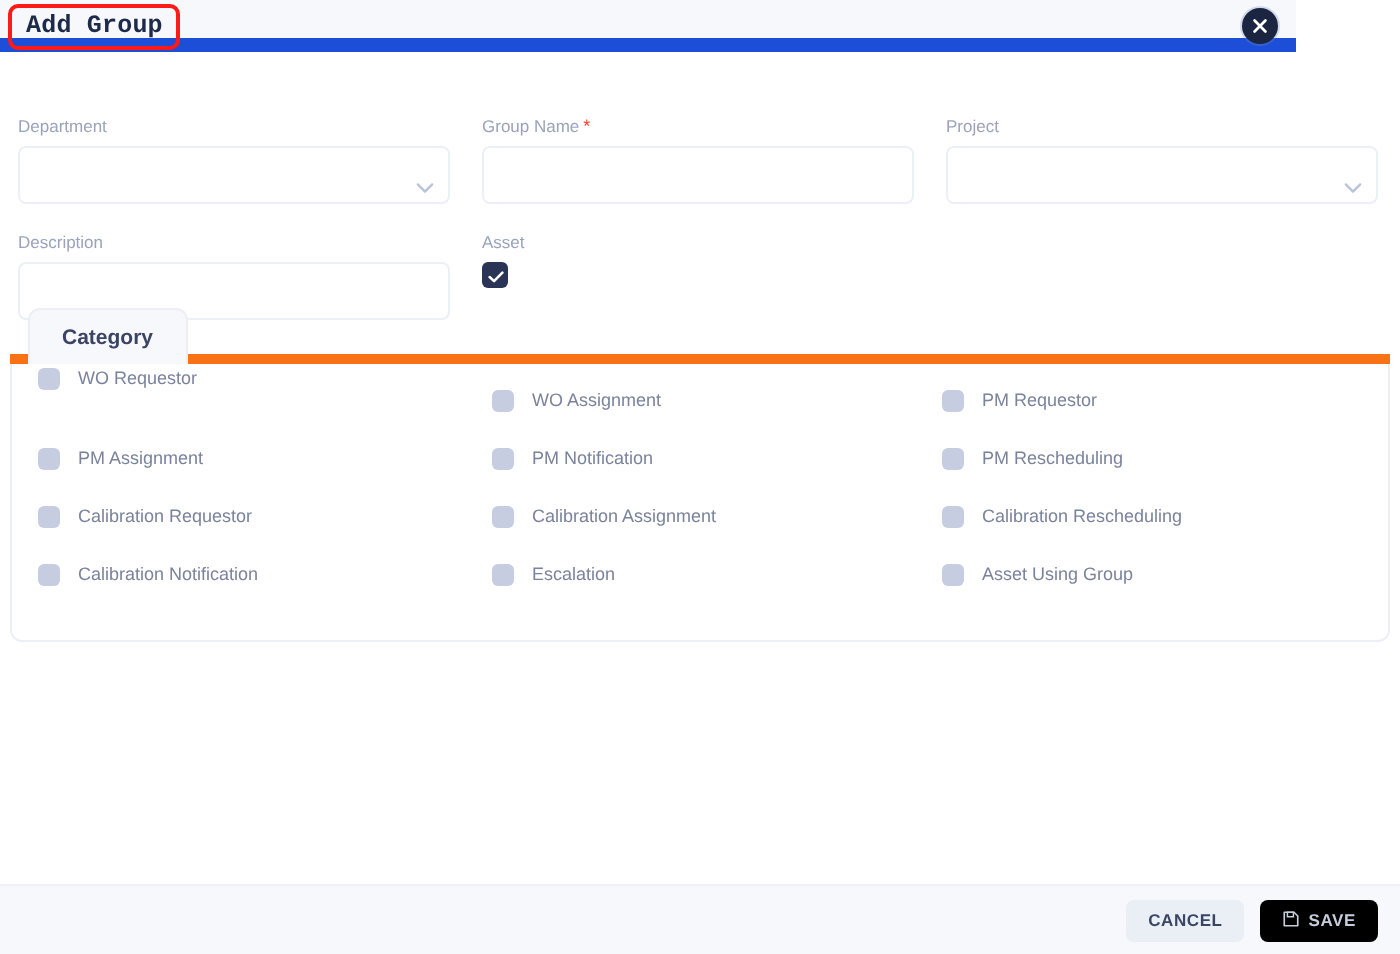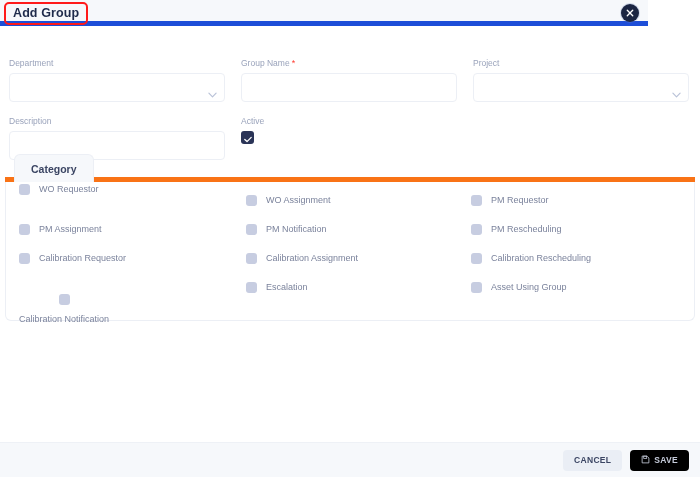--- a/index.html
+++ b/index.html
@@ -16,21 +16,22 @@
     color: #2b3553;
     position: relative;
   }
 
   
   .modal-header {
     position: absolute;
     left: 0; top: 0;
     width: 648px; height: 26px;
     background: #f6f8fb;
-    border-bottom: 5px solid #1d4ed8;
+    border-bottom: 7px solid #1d4ed8;
+    font-family: Liberation Mono, monospace;
   }
 
   .title-wrap {
     position: absolute;
     left: 4px; top: 2px;
     padding: 2px 7px 3px 7px;
     border: 2px solid #ff1a1a;
     border-radius: 5px;
   }
 
@@ -295,21 +296,21 @@
   </div>
 
   <div class="field-row row-2">
 
     <div class="field desc-field">
       <div class="field-label">Description</div>
       <input class="field-input" placeholder="" style="">
     </div>
 
     <div class="field active-field">
-      <div class="field-label">Active</div>
+      <div class="field-label">Asset</div>
       <div class="checkbox-active">
         <span>
           <svg width="8" height="7" viewBox="0 0 10 8">
             <path d="M1 4 L3.8 6.6 L9 1.3" fill="none" stroke="#ffffff" stroke-width="1.6" stroke-linecap="round" stroke-linejoin="round"></path>
           </svg>
         </span>
       </div>
     </div>
 
   </div>
@@ -353,21 +354,21 @@
           <span class="cat-label">Calibration Requestor</span>
         </div>
         <div class="cat-item" style="left: 240px; top: 71px;">
           <span class="cb"></span>
           <span class="cat-label">Calibration Assignment</span>
         </div>
         <div class="cat-item" style="left: 465px; top: 71px;">
           <span class="cb"></span>
           <span class="cat-label">Calibration Rescheduling</span>
         </div>
-        <div class="cat-item" style="left: 13px; top: 112px; flex-direction: column;">
+        <div class="cat-item" style="left: 13px; top: 100px;">
           <span class="cb"></span>
           <span class="cat-label">Calibration Notification</span>
         </div>
         <div class="cat-item" style="left: 240px; top: 100px; text-align: center;">
           <span class="cb"></span>
           <span class="cat-label">Escalation</span>
         </div>
         <div class="cat-item" style="left: 465px; top: 100px;">
           <span class="cb"></span>
           <span class="cat-label">Asset Using Group</span>

